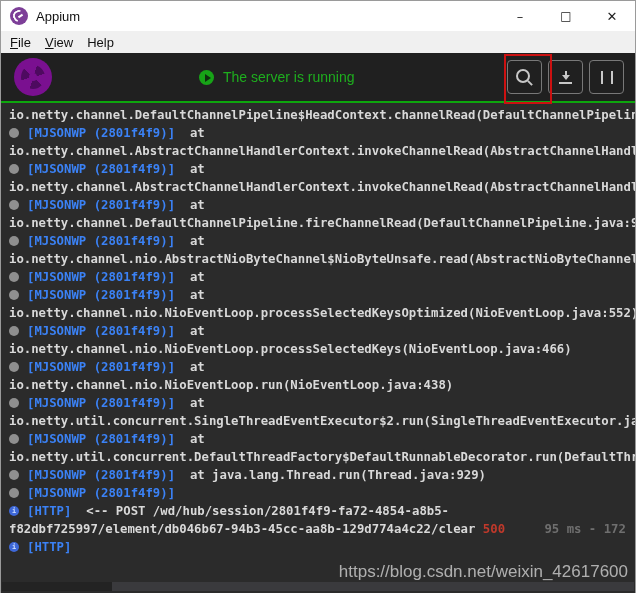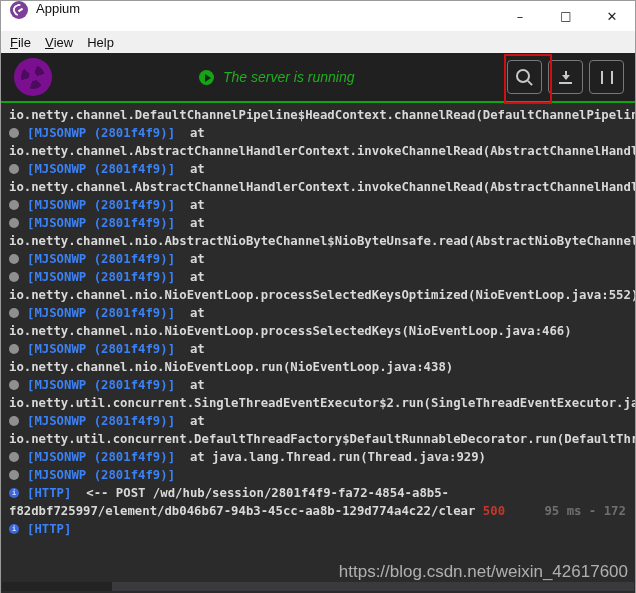--- a/index.html
+++ b/index.html
@@ -1,21 +1,21 @@
 <!DOCTYPE html>
 <html><head>
 <meta charset="utf-8">
 <style>
   html,body{margin:0;padding:0;width:636px;height:593px;overflow:hidden;
     font-family:"Liberation Sans",sans-serif;background:#2b2b2b;}
   .window{position:relative;width:636px;height:593px;box-sizing:border-box;
     border:1px solid #9a9a9a;background:#2b2b2b;}
 
   
-  .titlebar{height:30px;background:#ffffff;display:flex;align-items:flex-start;position:relative;}
+  .titlebar{height:30px;background:#ffffff;display:flex;align-items:center;position:relative;}
   .app-icon{width:18px;height:18px;border-radius:50%;background:#7d3f98;margin:0 8px 0 9px;
     position:relative;flex:none;}
   .app-icon::before{content:"";position:absolute;inset:3px;border:2px solid transparent;
     border-top-color:#fff;border-left-color:#fff;border-radius:50%;transform:rotate(-30deg);}
   .app-icon::after{content:"";position:absolute;left:8px;top:8px;width:5px;height:2px;
     background:#fff;transform:rotate(-35deg);}
   .title-text{font-size:13px;color:#111;}
   .win-controls{position:absolute;right:0;top:0;height:30px;display:flex;}
   .win-btn{width:46px;height:30px;display:flex;align-items:center;justify-content:center;
     font-size:13px;color:#222;font-family:"DejaVu Sans",sans-serif;}
@@ -31,21 +31,21 @@
   .header{height:48px;background:#202020;position:relative;}
   .appium-logo{position:absolute;left:13px;top:5px;width:38px;height:38px;border-radius:50%;
     background:#7a1090;overflow:hidden;}
   .appium-logo::before{content:"";position:absolute;inset:7px;border-radius:50%;
     background:conic-gradient(#4e0a60 0 55deg,#7a1090 55deg 115deg,#4e0a60 115deg 175deg,
       #7a1090 175deg 235deg,#4e0a60 235deg 295deg,#7a1090 295deg 360deg);
     transform:rotate(20deg);}
   .appium-logo::after{content:"";position:absolute;left:15px;top:15px;width:8px;height:8px;
     border-radius:50%;background:#7a1090;}
   .server-status{position:absolute;left:198px;top:0;height:100%;display:flex;
-    align-items:center;gap:9px;font-style:italic;}
+    align-items:center;gap:9px;}
   .play-icon{width:15px;height:15px;border-radius:50%;background:#17a317;position:relative;flex:none;}
   .play-icon::after{content:"";position:absolute;left:6px;top:4px;
     border-left:6px solid #0e2e0e;border-top:4px solid transparent;border-bottom:4px solid transparent;}
   .status-text{color:#1eae1e;font-size:14px;}
   .header-buttons{position:absolute;right:11px;top:7px;display:flex;gap:6px;}
   .hbtn{width:35px;height:34px;border:1px solid #787878;border-radius:4px;background:transparent;
     display:flex;align-items:center;justify-content:center;box-sizing:border-box;cursor:pointer;}
   .icon-search{width:10px;height:10px;border:2px solid #c8c8c8;border-radius:50%;
     position:relative;margin:-3px 0 0 -3px;}
   .icon-search::after{content:"";position:absolute;width:6px;height:2px;background:#c8c8c8;
@@ -138,20 +138,21 @@
 
   <div class="red-box"></div>
 
   <div class="log">
       <div class="log-line"><span class="txt">io.netty.channel.DefaultChannelPipeline$HeadContext.channelRead(DefaultChannelPipeline</span></div>
       <div class="log-line"><span class="dot mjsonwp"></span><span class="tag">[MJSONWP (2801f4f9)]</span><span class="txt">  at</span></div>
       <div class="log-line"><span class="txt">io.netty.channel.AbstractChannelHandlerContext.invokeChannelRead(AbstractChannelHandle</span></div>
       <div class="log-line"><span class="dot mjsonwp"></span><span class="tag">[MJSONWP (2801f4f9)]</span><span class="txt">  at</span></div>
       <div class="log-line"><span class="txt">io.netty.channel.AbstractChannelHandlerContext.invokeChannelRead(AbstractChannelHandle</span></div>
       <div class="log-line"><span class="dot mjsonwp"></span><span class="tag">[MJSONWP (2801f4f9)]</span><span class="txt">  at</span></div>
+      <div class="log-line"><span class="txt">io.netty.channel.DefaultChannelPipeline.fireChannelRead(DefaultChannelPipeline.java:9</span></div>
       <div class="log-line"><span class="dot mjsonwp"></span><span class="tag">[MJSONWP (2801f4f9)]</span><span class="txt">  at</span></div>
       <div class="log-line"><span class="txt">io.netty.channel.nio.AbstractNioByteChannel$NioByteUnsafe.read(AbstractNioByteChannel</span></div>
       <div class="log-line"><span class="dot mjsonwp"></span><span class="tag">[MJSONWP (2801f4f9)]</span><span class="txt">  at</span></div>
       <div class="log-line"><span class="dot mjsonwp"></span><span class="tag">[MJSONWP (2801f4f9)]</span><span class="txt">  at</span></div>
       <div class="log-line"><span class="txt">io.netty.channel.nio.NioEventLoop.processSelectedKeysOptimized(NioEventLoop.java:552)</span></div>
       <div class="log-line"><span class="dot mjsonwp"></span><span class="tag">[MJSONWP (2801f4f9)]</span><span class="txt">  at</span></div>
       <div class="log-line"><span class="txt">io.netty.channel.nio.NioEventLoop.processSelectedKeys(NioEventLoop.java:466)</span></div>
       <div class="log-line"><span class="dot mjsonwp"></span><span class="tag">[MJSONWP (2801f4f9)]</span><span class="txt">  at</span></div>
       <div class="log-line"><span class="txt">io.netty.channel.nio.NioEventLoop.run(NioEventLoop.java:438)</span></div>
       <div class="log-line"><span class="dot mjsonwp"></span><span class="tag">[MJSONWP (2801f4f9)]</span><span class="txt">  at</span></div>

